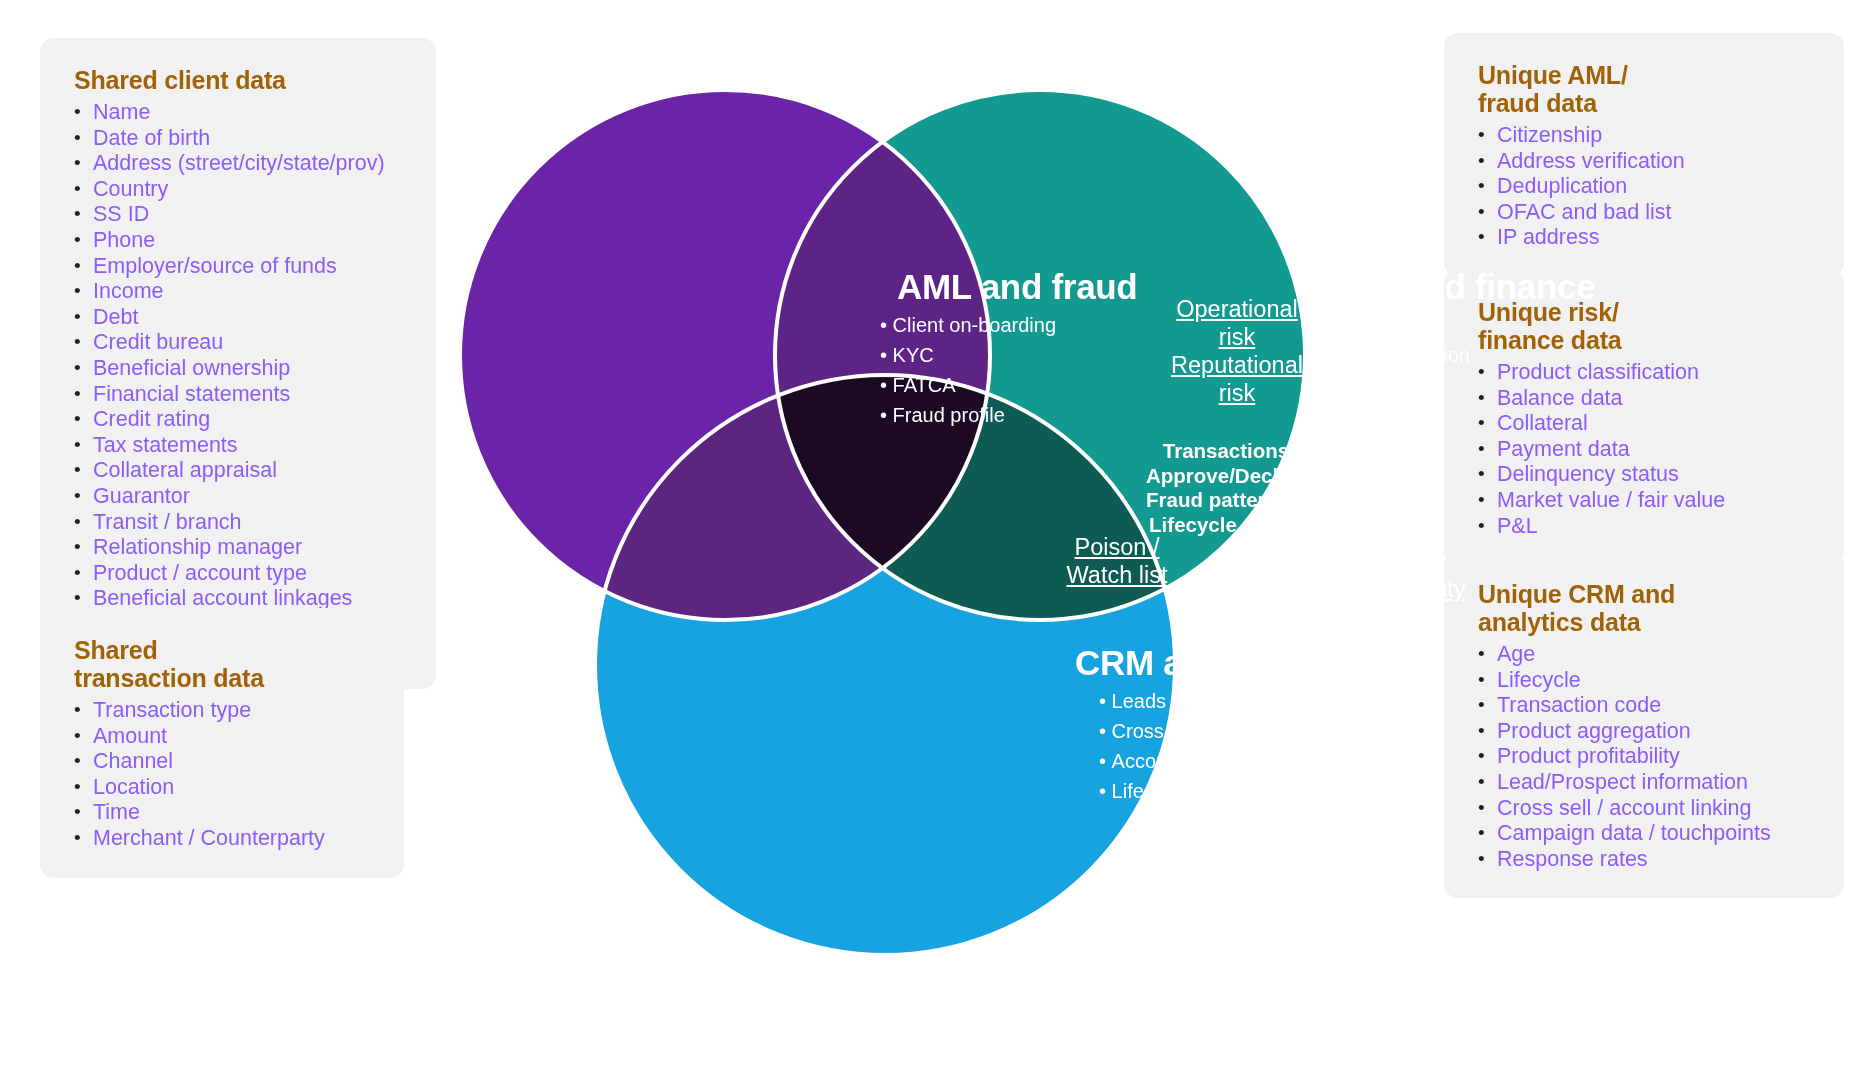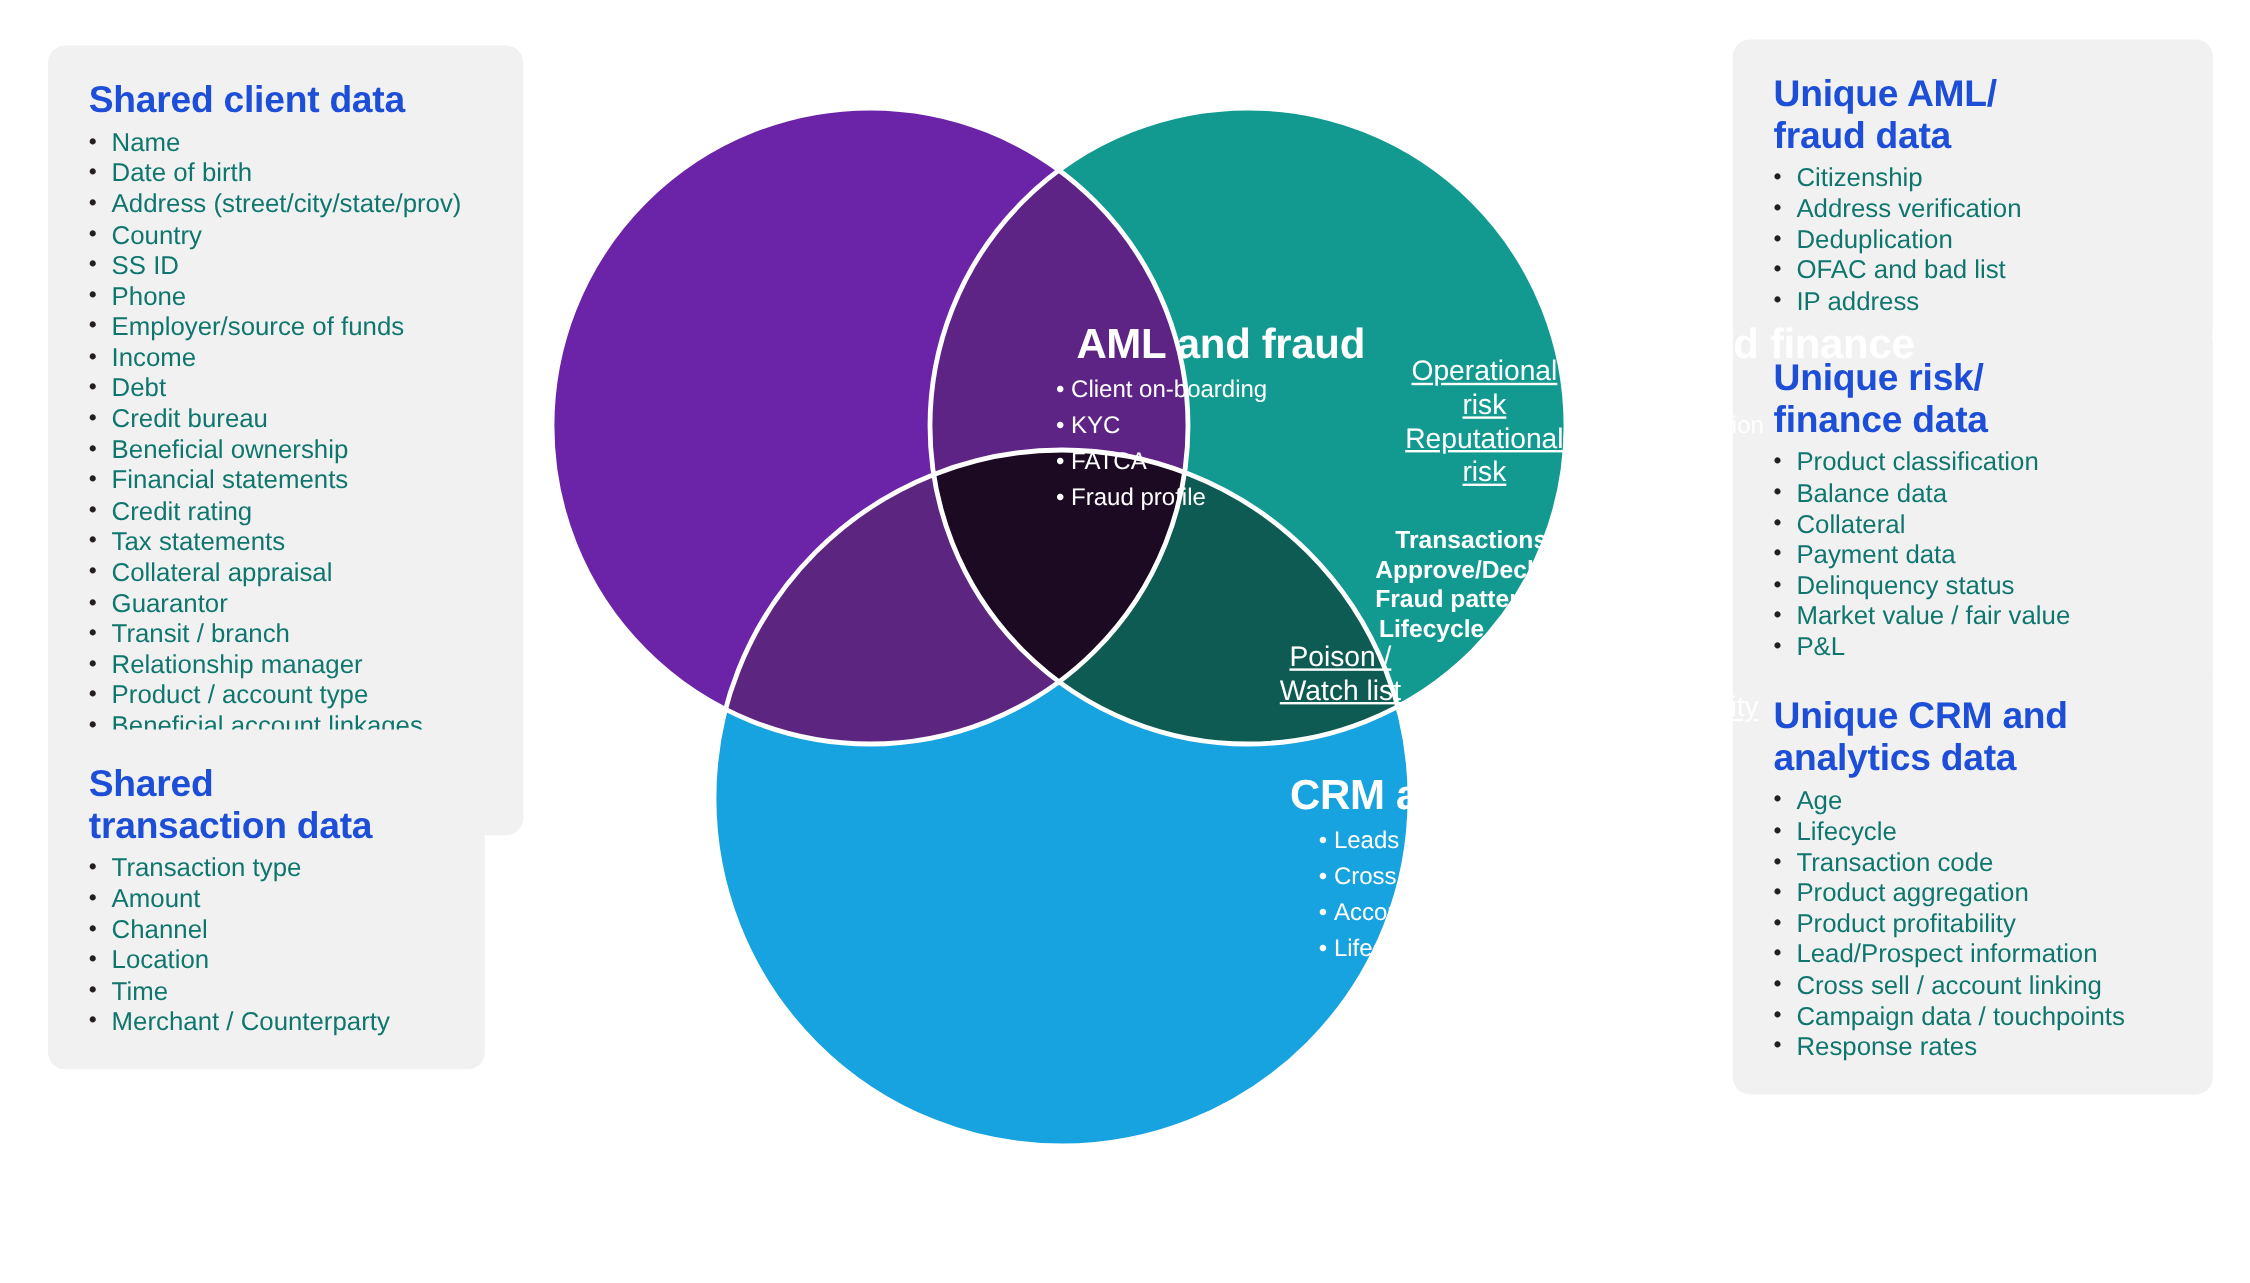--- a/index.html
+++ b/index.html
@@ -24,35 +24,35 @@
 
   
   .panel {
     position: absolute;
     background: #f1f1f1;
     border-radius: 14px;
     box-sizing: border-box;
     padding: 28px 30px 26px 34px;
   }
   .panel-title {
-    color: #1d4ed8;
+    color: #a16207;
     font-weight: bold;
-    font-size: 31px;
+    font-size: 25px;
     line-height: 1.12;
     margin: 0 0 6px 0;
     letter-spacing: -0.2px;
   }
   .panel ul {
     list-style: none;
     margin: 0;
     padding: 0;
   }
   .panel li {
     position: relative;
-    color: #0f766e;
+    color: #8b5cf6;
     font-size: 21.5px;
     line-height: 25.6px;
     padding-left: 19px;
     white-space: nowrap;
   }
   .panel li::before {
     content: "\2022";
     position: absolute;
     left: 0;
     top: -1px;

